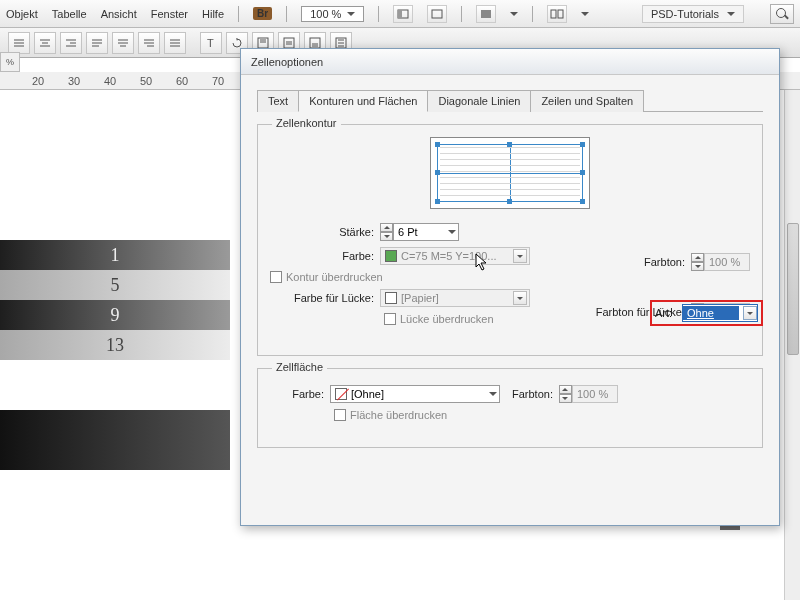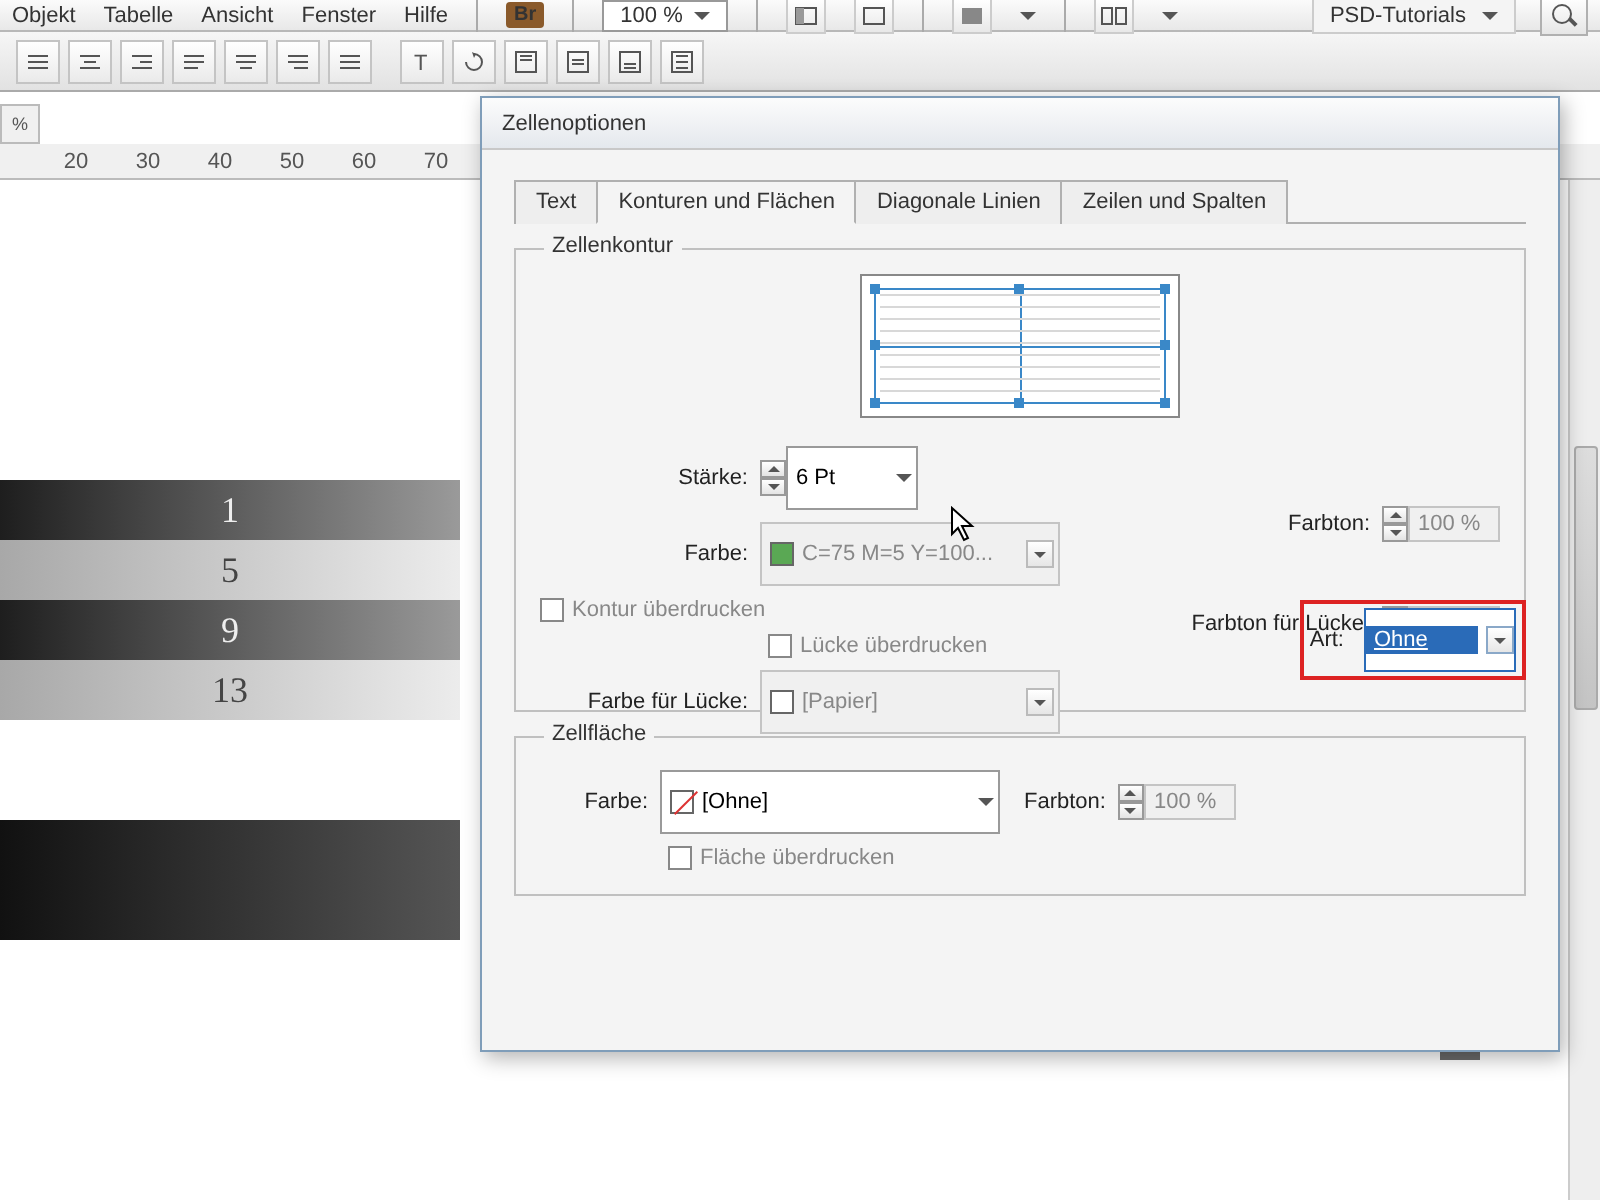--- a/index.html
+++ b/index.html
@@ -1,19 +1,19 @@
 <!DOCTYPE html>
 <html><head>
 <meta charset="utf-8">
 <style>
   * { box-sizing: border-box; font-family: Tahoma, Arial, sans-serif; font-size: 11px; }
   body { margin:0; width:800px; height:600px; background:#fff; overflow:hidden; position:relative; }
-  .menubar { height:16px; background:linear-gradient(#fbfbfb,#e8e8e8); border-bottom:1px solid #b8b8b8; display:flex; align-items:center; padding:0 6px; gap:14px; }
+  .menubar { height:28px; background:linear-gradient(#fbfbfb,#e8e8e8); border-bottom:1px solid #b8b8b8; display:flex; align-items:center; padding:0 6px; gap:14px; }
   .menubar span { color:#333; }
-  .menubar .right { margin-left:auto; display:flex; align-items:center; gap:12px; }
+  .menubar .right { margin-left:auto; display:flex; align-items:center; gap:26px; }
   .br-badge { background:#8a5a2b; color:#fff; padding:1px 4px; border-radius:2px; font-weight:bold; font-size:10px; }
   .zoom-box { border:1px solid #999; background:#fff; padding:1px 8px; display:flex; align-items:center; gap:6px;}
   .tri-down { width:0; height:0; border-left:4px solid transparent; border-right:4px solid transparent; border-top:4px solid #555; display:inline-block;}
   .sep { width:1px; height:16px; background:#aaa; }
   .icon-btn { width:20px; height:18px; border:1px solid #ccc; background:linear-gradient(#fff,#e8e8e8); display:flex; align-items:center; justify-content:center; }
   .tutorials { border:1px solid #ccc; background:#f4f4f4; padding:2px 8px; display:flex; align-items:center; gap:8px;}
   .search-btn { width:24px; height:20px; border:1px solid #b0b0b0; background:linear-gradient(#fff,#e6e6e6); display:flex; align-items:center; justify-content:center;}
 
   .toolbar2 { height:30px; background:linear-gradient(#f6f6f6,#e2e2e2); border-bottom:1px solid #aaa; display:flex; align-items:center; padding:0 8px; gap:4px;}
   .tbtn { width:22px; height:22px; border:1px solid #c4c4c4; background:linear-gradient(#fff,#eaeaea); display:flex; align-items:center; justify-content:center; }
@@ -48,21 +48,21 @@
   .sq.tl{top:-3px;left:-3px;} .sq.tr{top:-3px;right:-3px;} .sq.bl{bottom:-3px;left:-3px;} .sq.br{bottom:-3px;right:-3px;}
   .sq.tm{top:-3px;left:calc(50% - 3px);} .sq.bm{bottom:-3px;left:calc(50% - 3px);}
   .sq.ml{top:calc(50% - 3px);left:-3px;} .sq.mr{top:calc(50% - 3px);right:-3px;}
 
   .row { display:flex; align-items:center; margin:6px 0;}
   .lbl { text-align:right; padding-right:6px; color:#222;}
   .spin-l, .spin-r { display:inline-flex; flex-direction:column;}
   .spin-btn { width:13px; height:9px; border:1px solid #999; background:linear-gradient(#fff,#e4e4e4); display:flex; align-items:center; justify-content:center;}
   .tri-up-s { width:0;height:0;border-left:3px solid transparent;border-right:3px solid transparent;border-bottom:3px solid #555;}
   .tri-dn-s { width:0;height:0;border-left:3px solid transparent;border-right:3px solid transparent;border-top:3px solid #555;}
-  .combo { height:32px; border:1px solid #9a9a9a; background:#fff; display:inline-flex; align-items:center; padding:0 2px 0 4px; gap:4px;}
+  .combo { height:18px; border:1px solid #9a9a9a; background:#fff; display:inline-flex; align-items:center; padding:0 2px 0 4px; gap:4px;}
   .combo.disabled { background:#f0f0f0; color:#888; border-color:#c4c4c4;}
   .combo .arrow { width:14px; height:14px; border:1px solid #bbb; background:linear-gradient(#fff,#e6e6e6); display:flex; align-items:center; justify-content:center;}
   .swatch { width:12px; height:12px; border:1px solid #666;}
   .swatch.green { background:#5aa854;}
   .swatch.paper { background:#fff;}
   .swatch.none { background:#fff; position:relative;}
   .swatch.none::after { content:''; position:absolute; left:-1px; top:50%; width:16px; height:1px; background:#d33; transform:rotate(-45deg);}
   .cb { width:12px; height:12px; border:1px solid #888; background:#fff; display:inline-flex; align-items:center; justify-content:center; margin-right:4px;}
   .cb.checked::after { content:'✓'; font-size:10px; color:#333; line-height:1;}
   .txt { display:inline-block; padding:0 4px; height:18px; line-height:16px; border:1px solid #c4c4c4; background:#f0f0f0; color:#888; min-width:46px;}
@@ -290,34 +290,34 @@
             <div class="arrow">
               <div class="tri-dn-s"></div>
             </div>
           </div>
       </div>
       <div class="row" style="">
         <span class="cb"></span>
         <span style="color:#888">Kontur überdrucken</span>
       </div>
 
-      <div class="row" style="margin-left:114px;">
-        <span class="cb"></span>
-        <span style="color:#888">Lücke überdrucken</span>
-      </div>
       <div class="row">
         <div class="lbl" style="width:110px">Farbe für Lücke:</div>
         <div class="combo disabled" style="width:150px">
             <span class="swatch paper"></span>
             <span>[Papier]</span>
             <span style="flex:1"></span>
             <div class="arrow">
               <div class="tri-dn-s"></div>
             </div>
           </div>
+      </div>
+      <div class="row" style="margin-left:114px;">
+        <span class="cb"></span>
+        <span style="color:#888">Lücke überdrucken</span>
       </div>
 
       <div style="position:absolute; top:128px; right:12px; display:flex; align-items:center;">
         <span class="lbl">Farbton:</span>
         <div class="spin-l">
             <div class="spin-btn">
               <div class="tri-up-s"></div>
             </div>
             <div class="spin-btn">
               <div class="tri-dn-s"></div>

